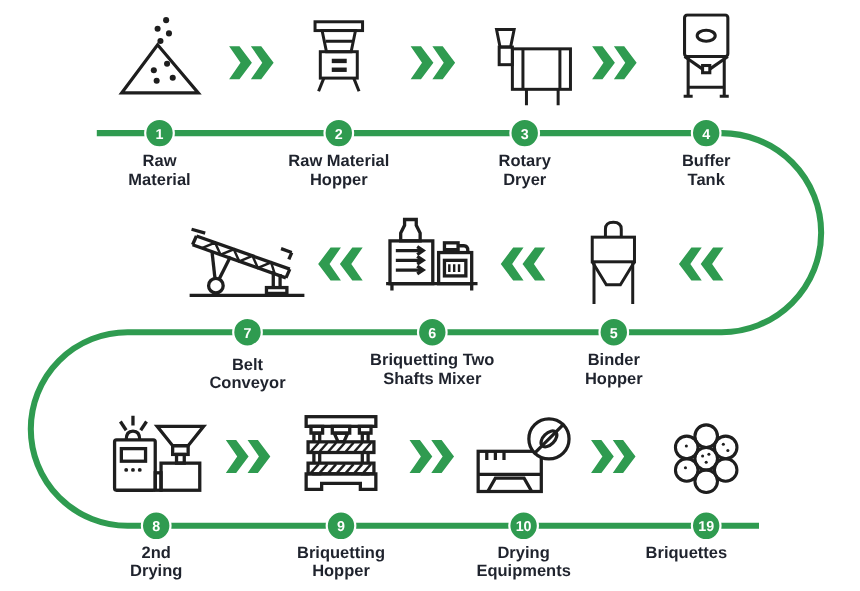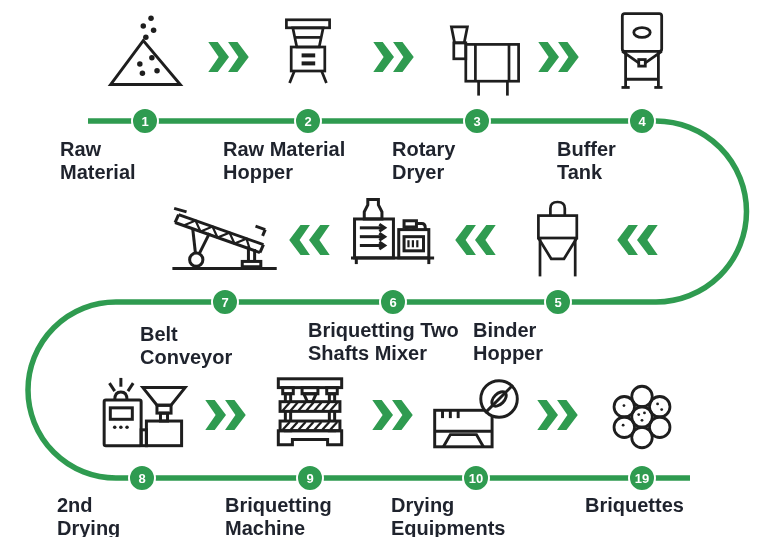--- a/index.html
+++ b/index.html
@@ -9,22 +9,22 @@
          font-family:"Liberation Sans", sans-serif;}
   .flow-svg{position:absolute;left:0;top:0;}
   .icon{position:absolute;}
   .icon svg{display:block;stroke:var(--stroke);fill:none;stroke-width:3.4;stroke-miterlimit:10;}
   .icon svg .f{fill:var(--stroke);stroke:none;}
   .icon svg .w{fill:#fff;}
   .icon svg .thin{stroke-width:2.5;}
   .node{position:absolute;width:28px;height:28px;border-radius:50%;background:var(--green);
         border:2px solid #fff;color:#fff;font-weight:700;font-size:13px;
         display:flex;align-items:center;justify-content:center;z-index:3;}
-  .label{position:absolute;width:170px;text-align:left;color:var(--ink);
-         font-weight:700;font-size:20px;line-height:1.14;white-space:pre-line;z-index:2;}
+  .label{position:absolute;width:170px;text-align:center;color:var(--ink);
+         font-weight:700;font-size:15px;line-height:1.14;white-space:pre-line;z-index:2;}
   .chev{position:absolute;width:44px;height:32px;}
   .chev svg{display:block;fill:var(--green);}
   .chev.left svg{transform:scaleX(-1);}
 </style>
 </head>
 <body>
 
 <div id="stage">
 
   <svg class="flow-svg" width="782" height="537" viewBox="0 0 782 537">
@@ -273,21 +273,21 @@
       <line class="thin" x1="55" y1="68" x2="63" y2="59"></line>
         <line class="thin" x1="64" y1="68" x2="72" y2="59"></line>
       <line class="thin" x1="73" y1="68" x2="81" y2="59"></line>
       <path d="M14 69 H86 V85 H70 V79 H30 V85 H14 Z"></path>
     </svg>
   </span>
   <div class="node" style="left:296px;top:464px">
       <span>9</span>
     </div>
   <div class="label" style="left:225px;top:494px">Briquetting
-Machine</div>
+Hopper</div>
 
   <span class="chev" style="left:371px;top:399px">
     <svg width="44" height="32" viewBox="0 0 46 34">
       <polygon points="1,1 11,1 23,17 11,33 1,33 12,17"></polygon>
       <polygon points="22,1 32,1 44,17 32,33 22,33 33,17"></polygon>
     </svg>
   </span>
 
   <span class="icon" style="left:426px;top:372px">
     <svg width="100" height="87" viewBox="0 0 115 100">
@@ -329,15 +329,15 @@
       <circle class="f" cx="50" cy="54" r="1.7"></circle>
         <circle class="f" cx="69" cy="34" r="1.7"></circle>
       <circle class="f" cx="74" cy="41" r="1.7"></circle>
         <circle class="f" cx="27" cy="60" r="1.7"></circle>
       <circle class="f" cx="28" cy="36" r="1.7"></circle>
     </svg>
   </span>
   <div class="node" style="left:628px;top:464px">
       <span>19</span>
     </div>
-  <div class="label" style="left:585px;top:494px">Briquettes</div>
+  <div class="label" style="left:539px;top:494px">Briquettes</div>
 
 </div>
 
 </body></html>

